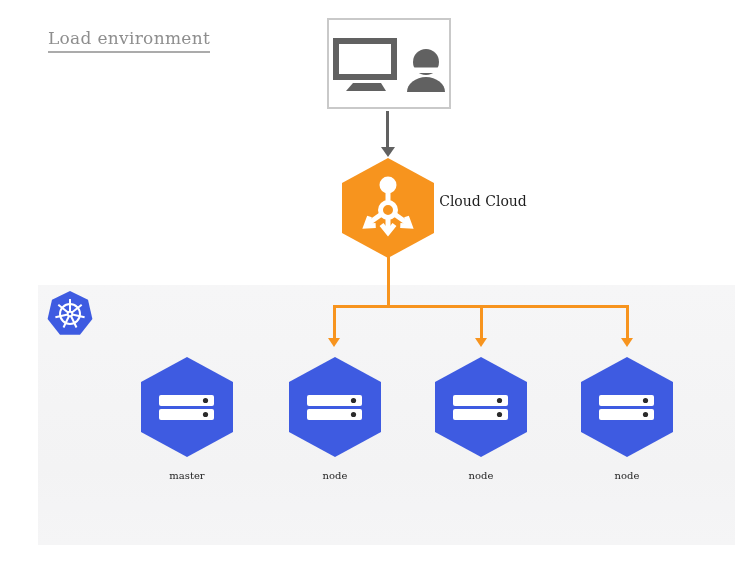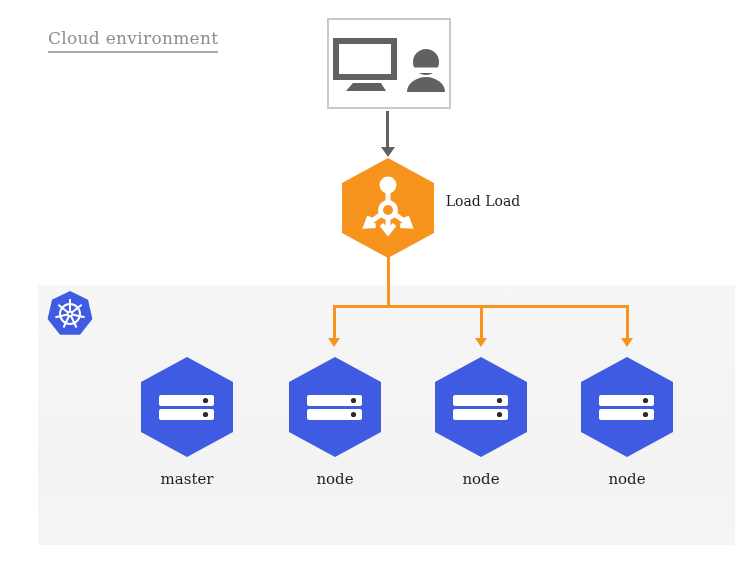--- a/index.html
+++ b/index.html
@@ -39,30 +39,30 @@
     text-align:center;font-size:14px;line-height:21px;color:#1E1E1E;
   }
   
   .panel{
     position:absolute;left:38px;top:285px;width:697px;height:260px;
     background:linear-gradient(#F6F6F7 0%, #F3F3F4 70%, #F5F5F6 100%);
   }
   .hex{position:absolute;width:92px;height:100px;}
   .node-label{
     position:absolute;width:120px;top:470px;text-align:center;
-    font-size:15px;color:#1E1E1E;
+    font-size:10px;color:#1E1E1E;
   }
   .k8s-logo{position:absolute;left:47px;top:291px;}
 </style>
 </head>
 <body>
 
 <div class="canvas">
 
-  <div class="page-title">Cloud environment</div>
+  <div class="page-title">Load environment</div>
 
   <div class="client-box">
     <svg width="120" height="87" viewBox="0 0 120 87">
 
       <g>
         <rect x="7" y="21" width="58" height="36" fill="#ffffff" stroke="#616161" stroke-width="6"></rect>
         <path d="M24 63 H52 L57 71 H17 Z" fill="#616161"></path>
       </g>
 
       <g>
@@ -88,21 +88,21 @@
 
       <line x1="39" y1="56.5" x2="27" y2="65"></line>
       <polyline points="27.5,58.5 24,68 33.7,67.5"></polyline>
 
       <line x1="53" y1="56.5" x2="65" y2="65"></line>
       <polyline points="64.5,58.5 68,68 58.3,67.5"></polyline>
     </g>
   </svg>
 
   <div class="lb-label">
-    <div>Load Load</div>
+    <div>Cloud Cloud</div>
   </div>
 
   <div class="panel"></div>
 
   <svg class="k8s-logo" width="46" height="46" viewBox="0 0 46 46">
     <polygon points="23,0 41,8.7 45.4,28.1 33,43.7 13,43.7 0.6,28.1 5,8.7" fill="#3E5BE1"></polygon>
     <g stroke="#ffffff" stroke-width="2" fill="none">
       <circle cx="23" cy="23" r="10"></circle>
       <line x1="23" y1="23" x2="23" y2="8"></line>
       <line x1="23" y1="23" x2="34.7" y2="13.7"></line>

